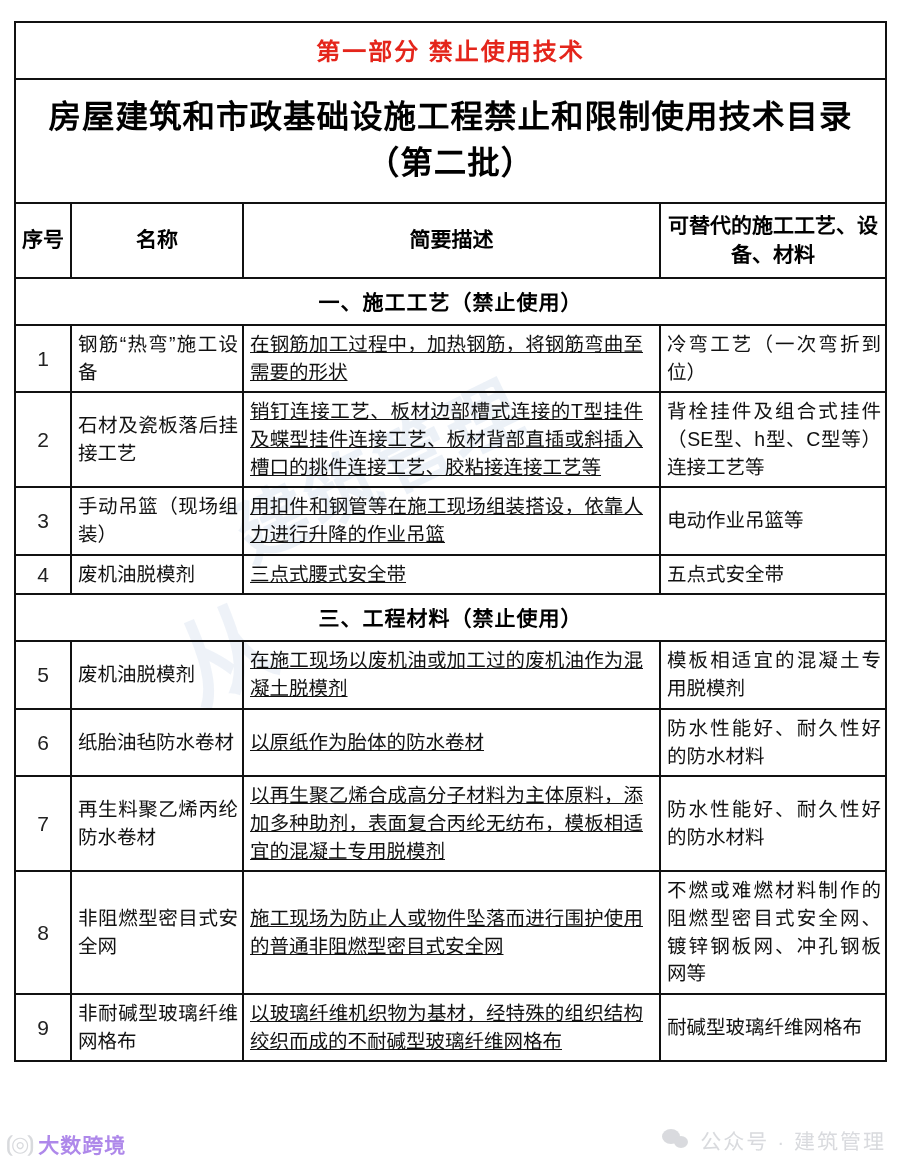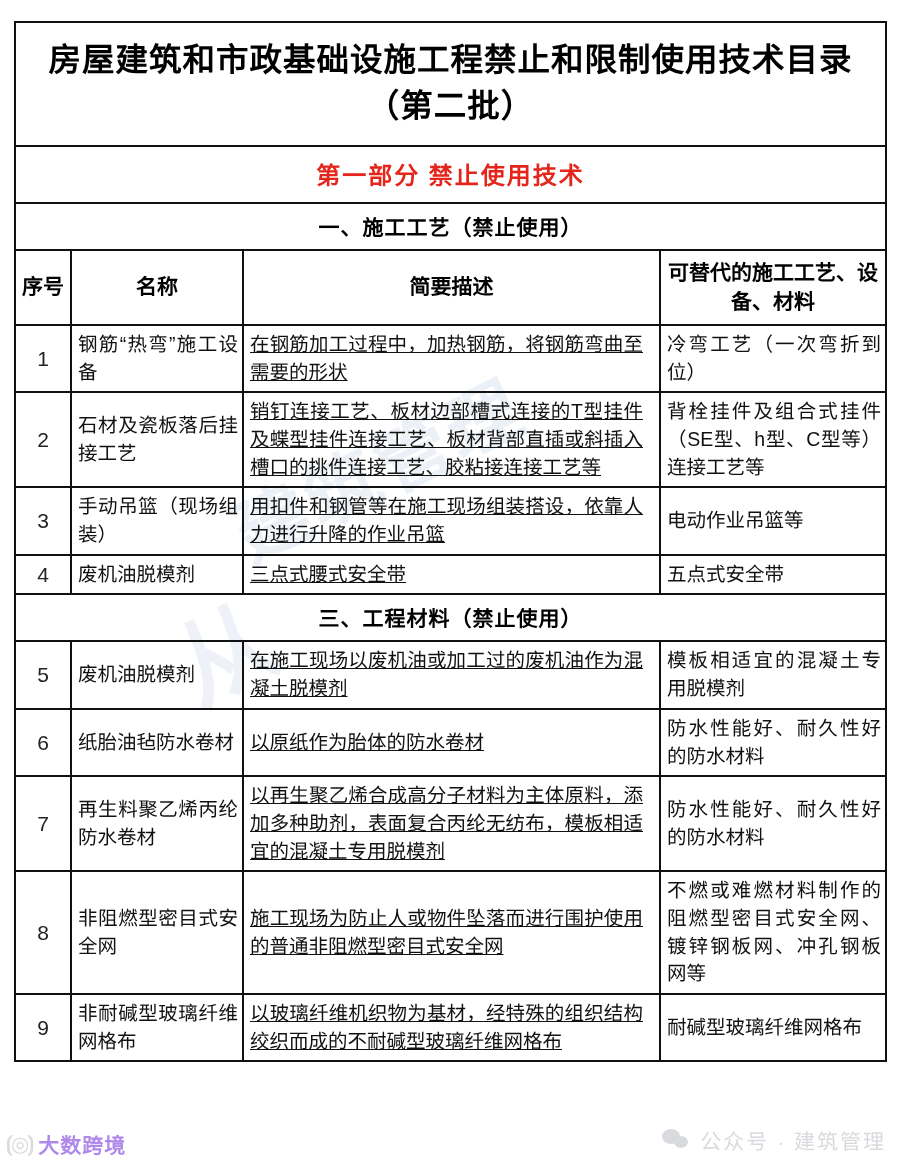--- a/index.html
+++ b/index.html
@@ -199,36 +199,36 @@
   <table class="main">
     <colgroup>
       <col class="c1">
         <col class="c2">
         <col class="c3">
         <col class="c4">
     </colgroup>
     <tbody>
 
       <tr>
+        <td class="part-title" colspan="4">第一部分  禁止使用技术</td>
+      </tr>
+
+      <tr>
         <td class="doc-title" colspan="4">房屋建筑和市政基础设施工程禁止和限制使用技术目录（第二批）</td>
-      </tr>
-
-      <tr>
-        <td class="part-title" colspan="4">第一部分  禁止使用技术</td>
-      </tr>
-
-      <tr>
-        <td class="section" colspan="4">一、施工工艺（禁止使用）</td>
       </tr>
 
       <tr>
         <td class="colhead">序号</td>
         <td class="colhead">名称</td>
         <td class="colhead">简要描述</td>
         <td class="colhead">可替代的施工工艺、设备、材料</td>
+      </tr>
+
+      <tr>
+        <td class="section" colspan="4">一、施工工艺（禁止使用）</td>
       </tr>
       <tr>
         <td class="num">1</td>
         <td class="cell">钢筋“热弯”施工设备</td>
         <td class="cell desc">在钢筋加工过程中，加热钢筋，将钢筋弯曲至需要的形状</td>
         <td class="cell">冷弯工艺（一次弯折到位）</td>
       </tr>
       <tr>
         <td class="num">2</td>
         <td class="cell">石材及瓷板落后挂接工艺</td>

